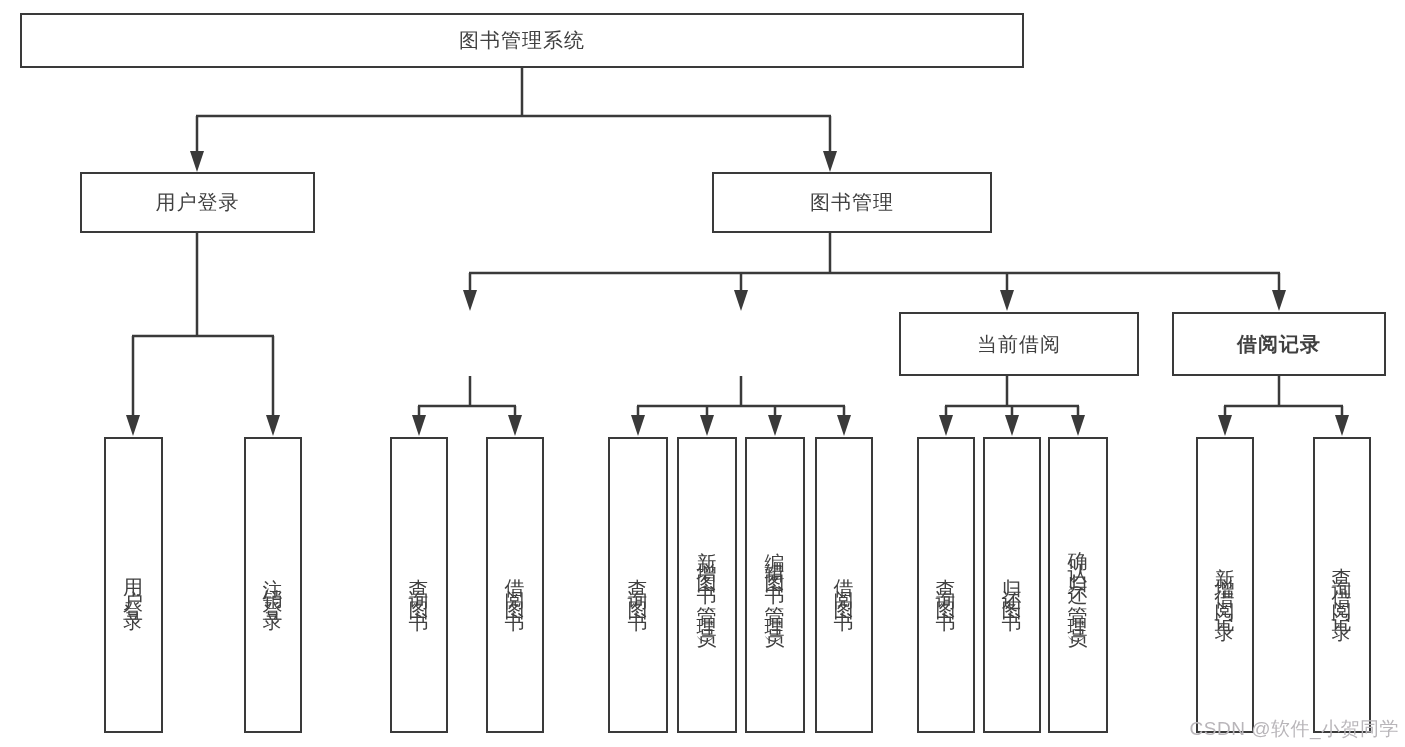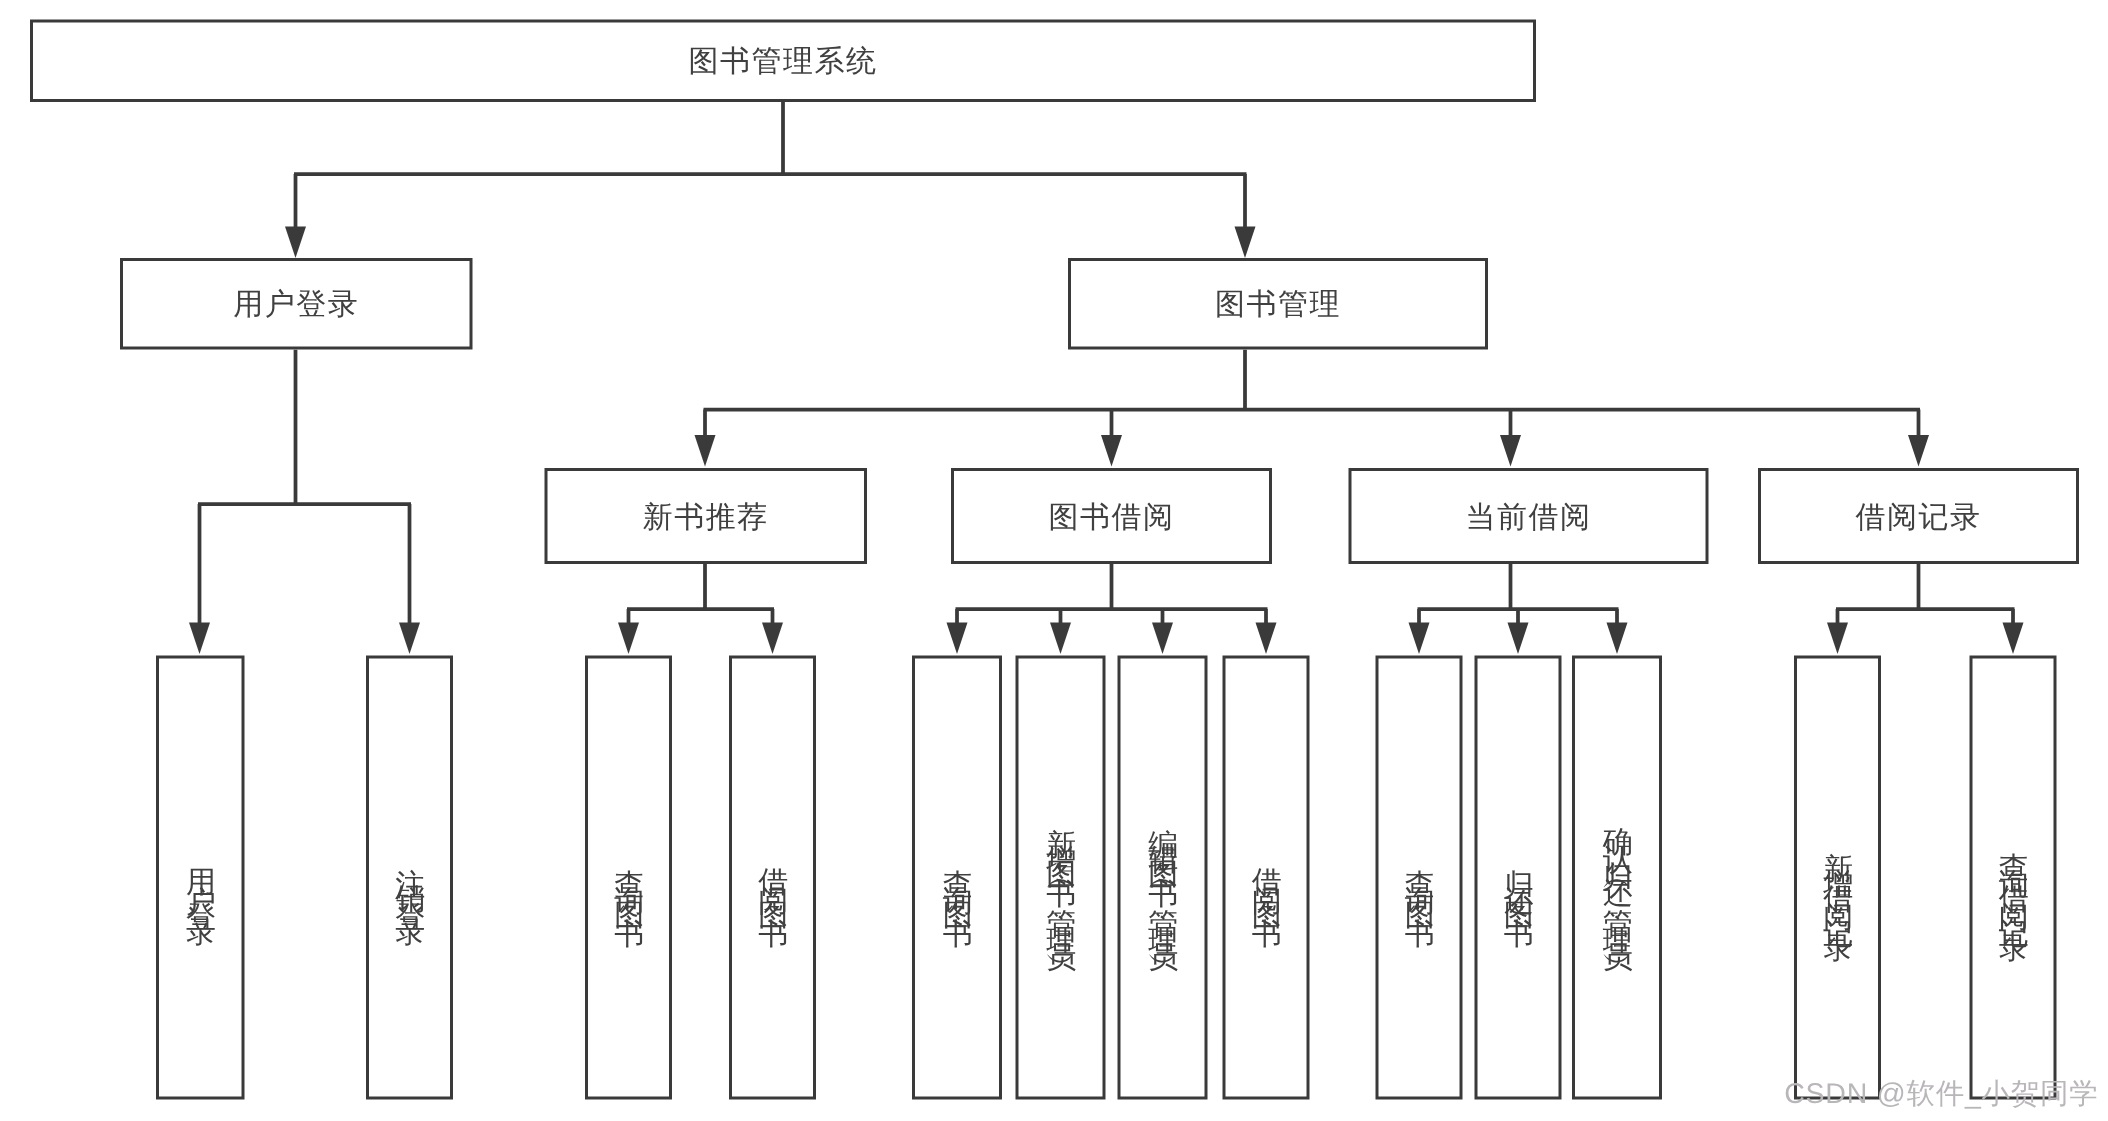--- a/index.html
+++ b/index.html
@@ -37,21 +37,21 @@
     line-height: 1;
     font-size: 20px;
   }
   
   .n-root   { left: 20px;   top: 13px;  width: 1004px; height: 55px; }
   .n-login  { left: 80px;   top: 172px; width: 235px;  height: 61px; }
   .n-mgmt   { left: 712px;  top: 172px; width: 280px;  height: 61px; }
   .n-rec    { left: 363px;  top: 312px; width: 215px;  height: 64px; }
   .n-bor    { left: 634px;  top: 312px; width: 214px;  height: 64px; }
   .n-cur    { left: 899px;  top: 312px; width: 240px;  height: 64px; }
-  .n-recd   { left: 1172px; top: 312px; width: 214px;  height: 64px; }
+  .n-recd   { left: 1172px; top: 312px; width: 214px;  height: 64px; font-weight: bold; }
   .n-a1 { left: 104px;  top: 437px; width: 59px; height: 296px; }
   .n-a2 { left: 244px;  top: 437px; width: 58px; height: 296px; }
   .n-b1 { left: 390px;  top: 437px; width: 58px; height: 296px; }
   .n-b2 { left: 486px;  top: 437px; width: 58px; height: 296px; }
   .n-c1 { left: 608px;  top: 437px; width: 60px; height: 296px; }
   .n-c2 { left: 677px;  top: 437px; width: 60px; height: 296px; }
   .n-c3 { left: 745px;  top: 437px; width: 60px; height: 296px; }
   .n-c4 { left: 815px;  top: 437px; width: 58px; height: 296px; }
   .n-d1 { left: 917px;  top: 437px; width: 58px; height: 296px; }
   .n-d2 { left: 983px;  top: 437px; width: 58px; height: 296px; }
@@ -117,26 +117,20 @@
     <span>图书管理系统</span>
   </div>
 
   <div class="node n-login">
     <span>用户登录</span>
   </div>
   <div class="node n-mgmt">
     <span>图书管理</span>
   </div>
 
-  <div class="node n-rec">
-    <span>新书推荐</span>
-  </div>
-  <div class="node n-bor">
-    <span>图书借阅</span>
-  </div>
   <div class="node n-cur">
     <span>当前借阅</span>
   </div>
   <div class="node n-recd">
     <span>借阅记录</span>
   </div>
 
   <div class="node vnode n-a1">
     <span class="vtext">用户登录</span>
   </div>

